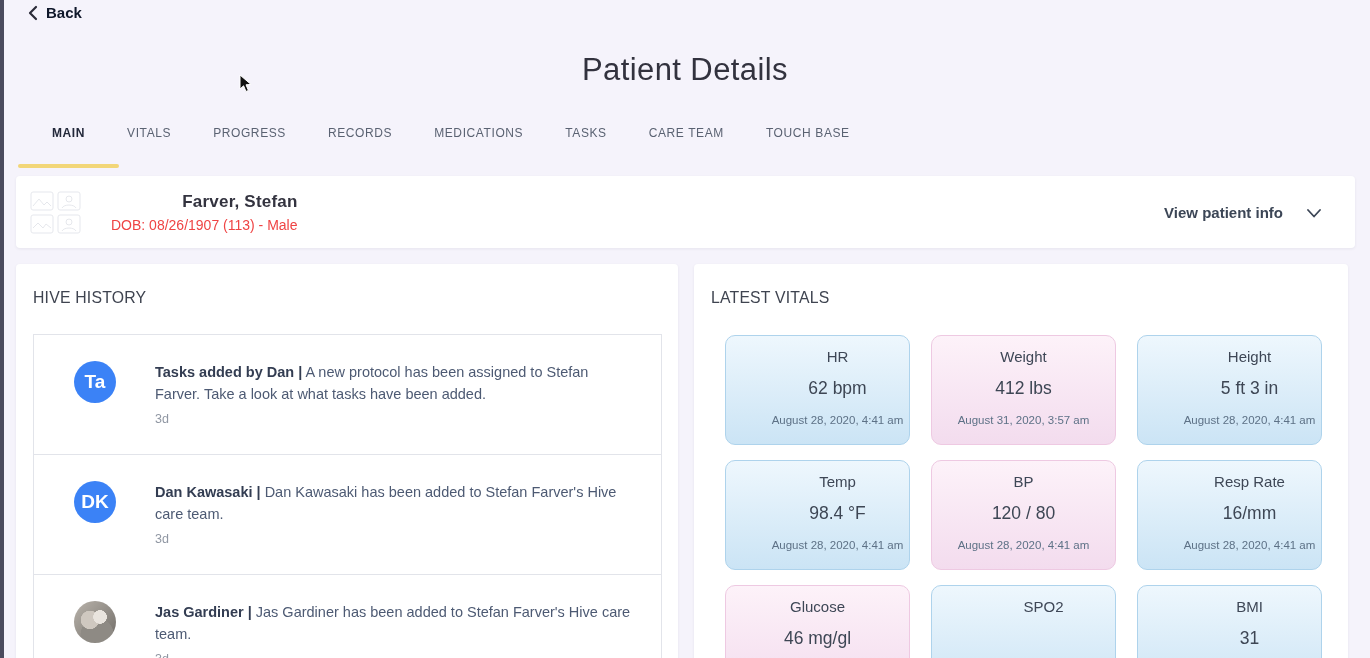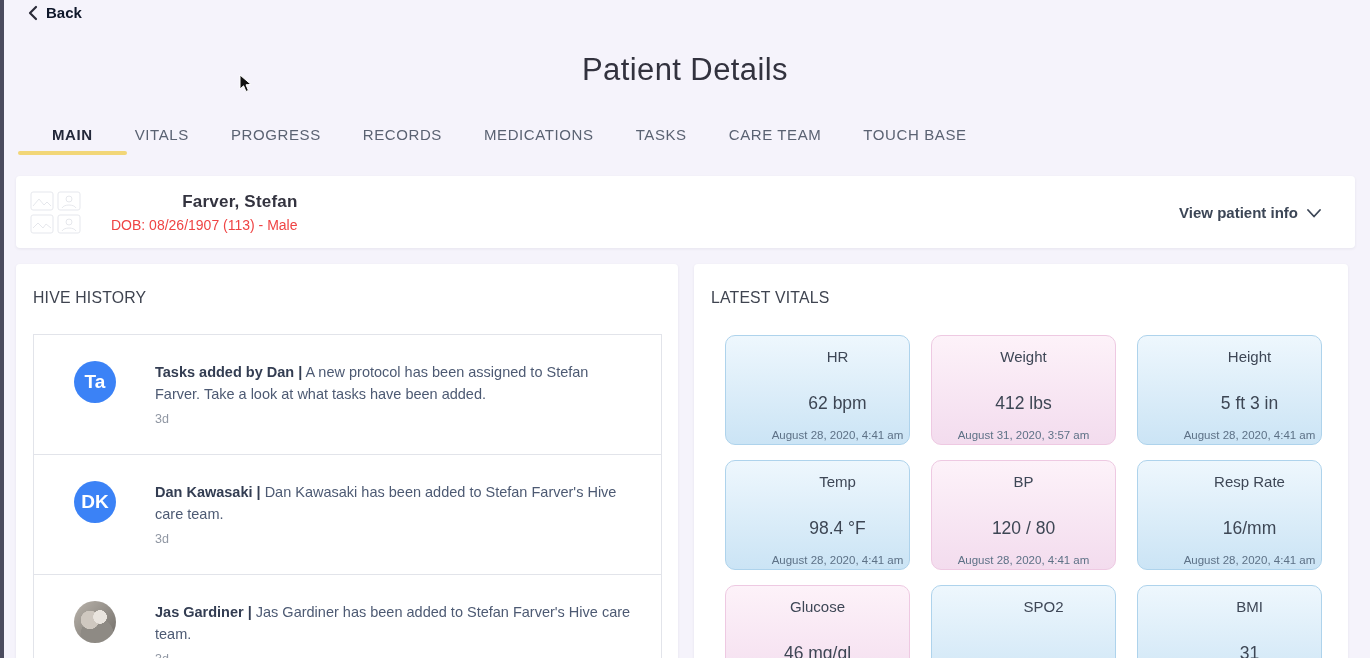--- a/index.html
+++ b/index.html
@@ -17,37 +17,37 @@
   .back { position:absolute; left:28px; top:4px; display:flex; align-items:center; gap:8px;
           cursor:pointer; color:#0f172a; font-weight:bold; font-size:15px; }
   .back svg { display:block; }
 
   
   .page-title { position:absolute; top:52px; left:0; width:100%; text-align:center;
                 font-size:31px; font-weight:300; letter-spacing:.4px; color:#32323e; }
 
   
   .tabs { position:absolute; top:126px; left:52px; display:flex; gap:42px; }
-  .tab { position:relative; font-size:15px; letter-spacing:.6px; color:#5a6272; cursor:pointer;
-         padding-bottom:12px; white-space:nowrap; }
+  .tab { position:relative; font-size:12px; letter-spacing:.6px; color:#5a6272; cursor:pointer;
+         padding-bottom:28px; white-space:nowrap; }
   .tab.active { color:#23283a; font-weight:bold; }
   .tab.active::after { content:""; position:absolute; left:-34px; right:-34px; bottom:0;
                        height:4px; border-radius:2px; background:#f2d678; }
 
   
   .patient-bar { position:absolute; left:16px; top:176px; width:1339px; height:72px;
                  background:#ffffff; border-radius:4px; box-shadow:0 1px 3px rgba(60,60,90,.08);
                  display:flex; align-items:center; }
   .ghost-avatars { display:grid; grid-template-columns:24px 24px; grid-template-rows:20px 20px;
                    gap:3px; margin-left:14px; opacity:.15; }
   .ghost-avatars svg { display:block; }
   .patient-id { margin-left:30px;text-align:right; }
   .patient-name { font-size:17px; font-weight:bold; color:#33333f; letter-spacing:.2px; }
   .patient-dob { font-size:14px; color:#ef4444; margin-top:5px; }
-  .view-info { margin-left:auto; margin-right:34px; display:flex; align-items:center; gap:9px;
+  .view-info { margin-left:auto; margin-right:34px; display:flex; align-items:center; gap:24px;
                cursor:pointer; font-size:15px; font-weight:bold; color:#3c4656; }
 
   
   .panel { position:absolute; top:264px; background:#fff; border-radius:4px;
            box-shadow:0 1px 3px rgba(60,60,90,.08); }
   .panel-left  { left:16px;  width:662px; height:500px; }
   .panel-right { left:694px; width:654px; height:500px; }
   .panel-heading { display:inline-block; margin:24px 0 0 17px; font-size:17px; color:#3f4450;
                    letter-spacing:.2px; transform:scaleX(.93); transform-origin:left; }
 
@@ -69,21 +69,21 @@
   .hive-text b { color:#333d52; }
   .hive-time { margin-top:3px; font-size:12.5px; color:#9097a3; }
 
   
   .vitals-grid { display:grid; grid-template-columns:repeat(3,185px); gap:15px 21px;
                  margin:27px 26px 0 31px; }
   .vcard { height:110px; border-radius:10px; text-align:center; padding-top:12px; border:1px solid; }
   .vcard.blue { background:linear-gradient(180deg,#eef7fd 0%,#cbe4f5 100%); border-color:#aed3ec;padding-left:40px; }
   .vcard.pink { background:linear-gradient(180deg,#fdf2f9 0%,#f3dcee 100%); border-color:#eec9e2; }
   .vcard-label { font-size:15px; color:#3e4756; }
-  .vcard-value { font-size:17.5px; color:#3d4654; margin-top:28px; }
+  .vcard-value { font-size:17.5px; color:#3d4654; margin-top:13px; }
   .vcard-date  { font-size:11.5px; color:#5d7186; margin-top:15px; }
 
   
   .cursor { position:absolute; left:239px; top:74px; pointer-events:none; }
 </style>
 </head>
 <body>
 
 <div class="edge-strip"></div>
 

